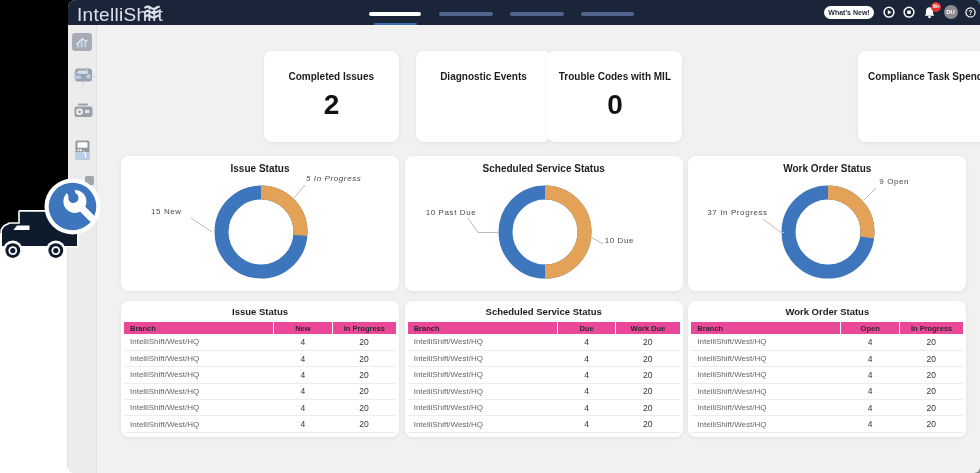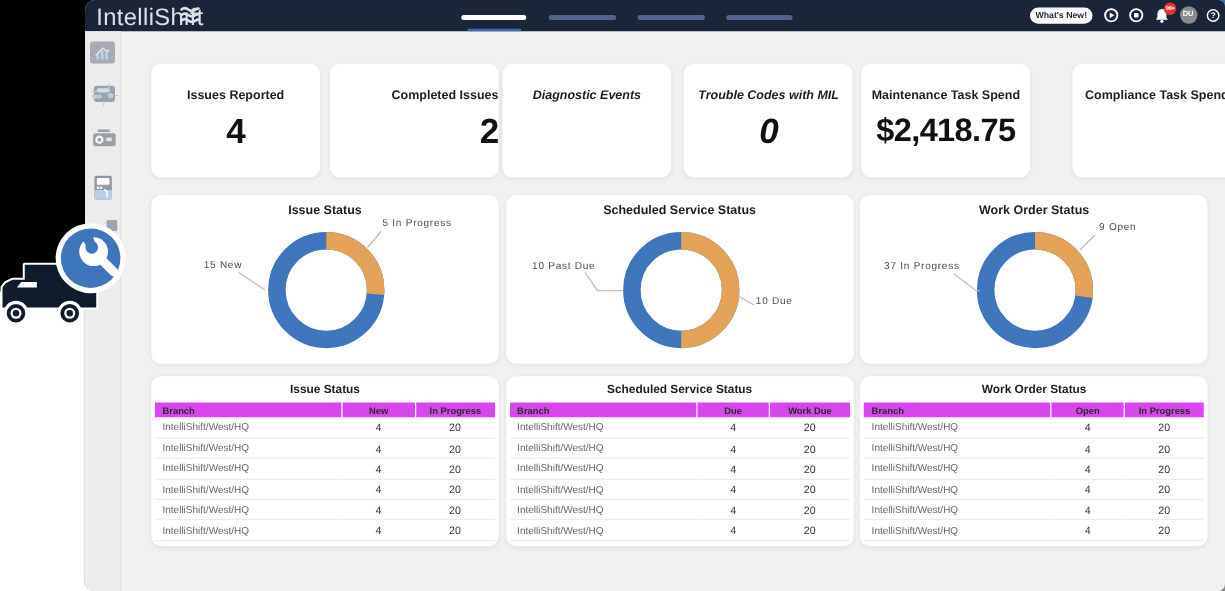--- a/index.html
+++ b/index.html
@@ -16,21 +16,21 @@
 .navline { top:12px; height:3.5px; border-radius:2px; }
 .card { background:#fff; border-radius:8px; box-shadow:0 1px 4px rgba(0,0,0,.07); }
 .stat { top:51px; width:135px; height:91px; text-align:center; }
 .stat .lbl { margin-top:20px; font-size:10px; font-weight:bold; color:#1d1d1d; }
 .stat .num { margin-top:7px; font-size:28px; font-weight:bold; color:#111; letter-spacing:-0.5px; }
 .mid { top:156px; width:278px; height:135px; }
 .bot { top:301px; width:278px; height:136px; }
 .ctitle { position:absolute; left:0; width:100%; text-align:center; font-weight:bold; color:#1d1d1d; }
 .dlabel { position:absolute; font-size:8px; color:#4a4a4a; letter-spacing:.6px; white-space:nowrap; }
 table.t { position:absolute; left:3px; top:21px; width:272px; border-collapse:collapse; table-layout:fixed; }
-table.t th { background:#d946ef; height:12px; font-size:7.5px; color:#2a2a2a; border-left:1.5px solid #fff; }
+table.t th { background:#ec4899; height:12px; font-size:7.5px; color:#2a2a2a; border-left:1.5px solid #fff; }
 table.t th:first-child { border-left:none; text-align:left; padding-left:6px; }
 table.t td { height:16.4px; font-size:8px; color:#666; text-align:center; border-bottom:1px solid #ececec; background:#fff; }
 table.t td:first-child { text-align:left; padding-left:6px; }
 table.t td.n { color:#333; font-size:8.5px; }
 .c1 { width:55%; } .c2 { width:21.5%; } .c3 { width:23.5%; }
 </style>
 </head>
 <body>
 <div class="abs blackbg"></div>
 <div class="abs tr-artifact"></div>
@@ -39,38 +39,30 @@
   <div class="abs topbar"></div>
   <div class="abs sidebar"></div>
   <div class="abs logo-text">IntelliShift</div>
 
   <div class="abs navline" style="left:301px; width:52px; background:#fff;"></div>
   <div class="abs navline" style="left:306px; width:43px; top:22.5px; height:2.5px; background:#3f6db4;"></div>
   <div class="abs navline" style="left:371px; width:54px; background:#51658e;"></div>
   <div class="abs navline" style="left:442px; width:54px; background:#51658e;"></div>
   <div class="abs navline" style="left:513px; width:53px; background:#51658e;"></div>
 
-  <div class="abs card stat" style="left:53px;">
-      <div class="lbl">Issues Reported</div>
-      <div class="num">4</div>
-    </div>
-  <div class="abs card stat" style="left:195.8px;text-align:right;">
+  <div class="abs card stat" style="left:195.8px;">
       <div class="lbl">Completed Issues</div>
       <div class="num">2</div>
     </div>
-  <div class="abs card stat" style="left:334px;font-style:italic;">
+  <div class="abs card stat" style="left:348px;">
       <div class="lbl">Diagnostic Events</div>
     </div>
-  <div class="abs card stat" style="left:479.4px;font-style:italic;">
+  <div class="abs card stat" style="left:479.4px;">
       <div class="lbl">Trouble Codes with MIL</div>
       <div class="num">0</div>
-    </div>
-  <div class="abs card stat" style="left:621.2px;">
-      <div class="lbl">Maintenance Task Spend</div>
-      <div class="num" style="font-size:26px;">$2,418.75</div>
     </div>
   <div class="abs card stat" style="left:763px;margin-left:27px;">
       <div class="lbl">Compliance Task Spend</div>
     </div>
 
   <svg class="abs" style="left:76px; top:5px;" width="16" height="14" viewBox="0 0 16 14">
     <g fill="none" stroke="#dde1e9" stroke-width="2.1" stroke-linecap="round">
       <path d="M1.2,2.6 C3,1.1 4.5,1.1 6.5,2.6 C8.5,4.1 10.5,4.1 12.5,2.6 C13.3,2.0 14.2,1.8 14.8,1.9"></path>
       <path d="M1.2,7 C3,5.5 4.5,5.5 6.5,7 C8.5,8.5 10.5,8.5 12.5,7 C13.3,6.4 14.2,6.2 14.8,6.3"></path>
       <path d="M1.2,11.4 C3,9.9 4.5,9.9 6.5,11.4 C8.5,12.9 10.5,12.9 12.5,11.4 C13.3,10.8 14.2,10.6 14.8,10.7"></path>
@@ -127,22 +119,22 @@
     <rect x="0" y="0" width="9" height="9" rx="1.5" fill="#a0a6ae"></rect>
   </svg>
   <div class="abs card mid" style="left:53px;">
     <div class="ctitle" style="top:7px; font-size:10px;">Issue Status</div>
     <svg class="abs" style="left:0;top:0;" width="278" height="135" viewBox="0 0 278 135">
       <circle cx="140" cy="76" r="39.5" fill="none" stroke="#3d76bc" stroke-width="14"></circle>
       <circle cx="140" cy="76" r="39.5" fill="none" stroke="#e3a257" stroke-width="14" pathLength="100" stroke-dasharray="26.39 73.61" transform="rotate(-90 140 76)"></circle>
       <polyline points="173,42 184,29" fill="none" stroke="#c4b8b8" stroke-width="1"></polyline>
         <polyline points="70,62 91,76" fill="none" stroke="#c4b8b8" stroke-width="1"></polyline>
     </svg>
-    <div class="dlabel" style="left:185px; top:18px;">5 In Progress</div>
-      <div class="dlabel" style="left:42px; top:51px;">15 New</div>
+    <div class="dlabel" style="left:185px; top:18px;font-style:italic;">5 In Progress</div>
+      <div class="dlabel" style="left:30px; top:51px;">15 New</div>
   </div>
   <div class="abs card mid" style="left:336.7px;">
     <div class="ctitle" style="top:7px; font-size:10px;">Scheduled Service Status</div>
     <svg class="abs" style="left:0;top:0;" width="278" height="135" viewBox="0 0 278 135">
       <circle cx="140" cy="76" r="39.5" fill="none" stroke="#3d76bc" stroke-width="14"></circle>
       <circle cx="140" cy="76" r="39.5" fill="none" stroke="#e3a257" stroke-width="14" pathLength="100" stroke-dasharray="50.00 50.00" transform="rotate(-90 140 76)"></circle>
       <polyline points="63,62 73,76.5 93,76.5" fill="none" stroke="#c4b8b8" stroke-width="1"></polyline>
         <polyline points="186,81 198,88" fill="none" stroke="#c4b8b8" stroke-width="1"></polyline>
     </svg>
     <div class="dlabel" style="left:21px; top:52px;">10 Past Due</div>

